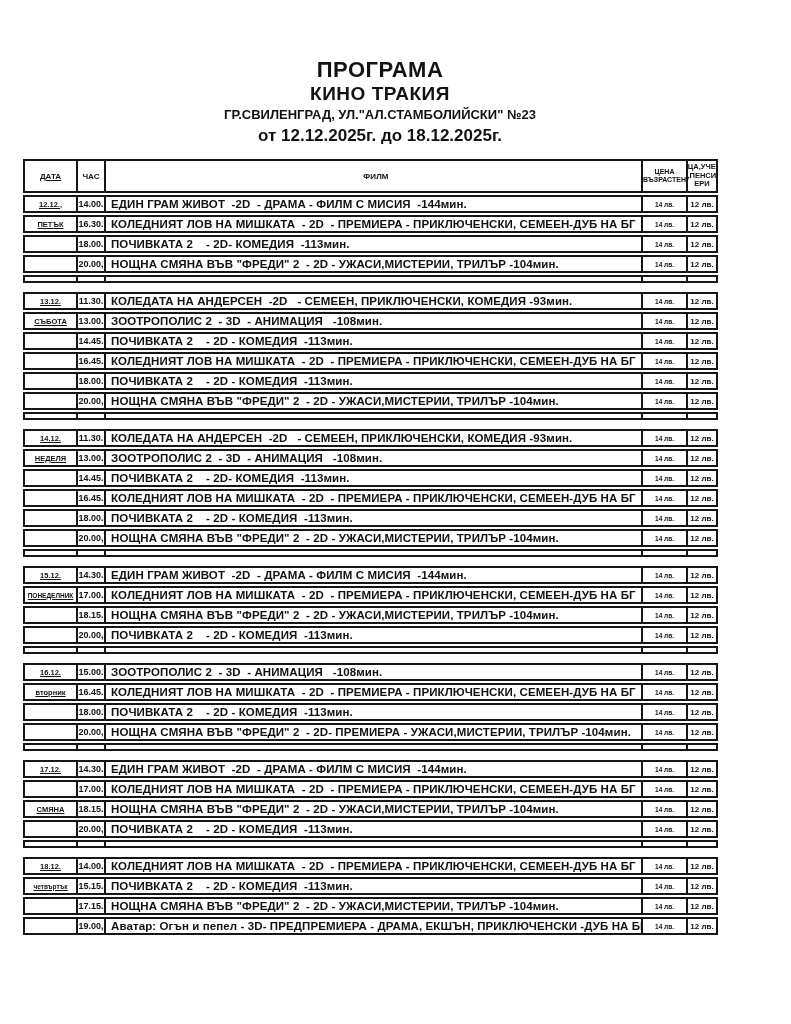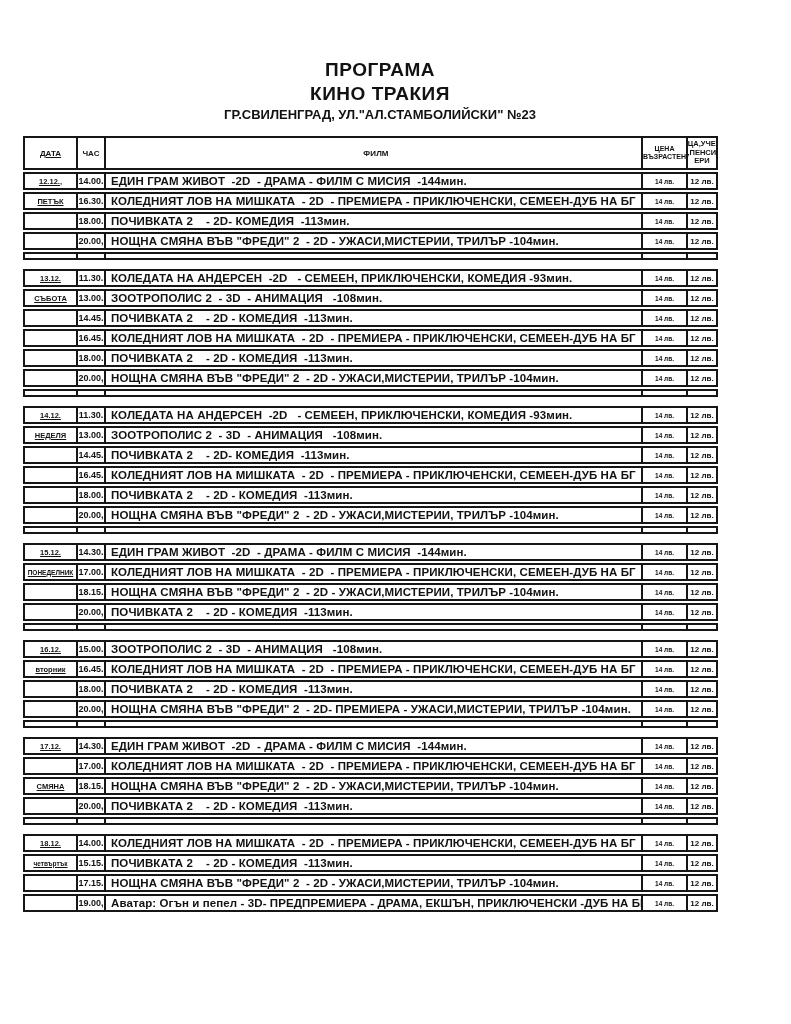--- a/index.html
+++ b/index.html
@@ -6,21 +6,21 @@
   html,body { margin:0; padding:0; }
   body {
     width:791px; height:1024px;
     background:#ffffff;
     font-family:"Liberation Sans", sans-serif;
     font-weight:bold;
     color:#121212;
     overflow:hidden;
   }
   .titles { margin:58px 0 0 23px; width:714px; text-align:center; }
-  .t-program  { font-size:19px; line-height:24px; letter-spacing:0.5px; }
+  .t-program  { font-size:22px; line-height:24px; letter-spacing:0.5px; }
   .t-cinema   { font-size:19px; line-height:24px; letter-spacing:0.5px; }
   .t-address  { font-size:13px; line-height:18px; }
   .t-period   { font-size:17px; line-height:23px; }
 
   .schedule { margin:12px 0 0 23px; width:714px; }
 
   .row { display:flex; margin-top:2px; }
   .cell {
     border:2px solid #161616;
     margin-left:-2px;
@@ -52,20 +52,21 @@
   .block { margin-top:9px;border-radius:13px; }
   .block:first-of-type { margin-top:0; }
 </style>
 </head>
 <body>
 
 <div class="titles">
   <div class="t-program">ПРОГРАМА</div>
   <div class="t-cinema">КИНО ТРАКИЯ</div>
   <div class="t-address">ГР.СВИЛЕНГРАД, УЛ."АЛ.СТАМБОЛИЙСКИ" №23</div>
+  <div class="t-period">от 12.12.2025г. до 18.12.2025г.</div>
 </div>
 
 <div class="schedule">
   <div class="row header-row">
     <div class="cell c-date">ДАТА</div>
     <div class="cell c-time">ЧАС</div>
     <div class="cell c-film">ФИЛМ</div>
     <div class="cell c-adult">ЦЕНА
 ВЪЗРАСТЕН</div>
     <div class="cell c-kids">ДЕЦА,УЧЕНИ

